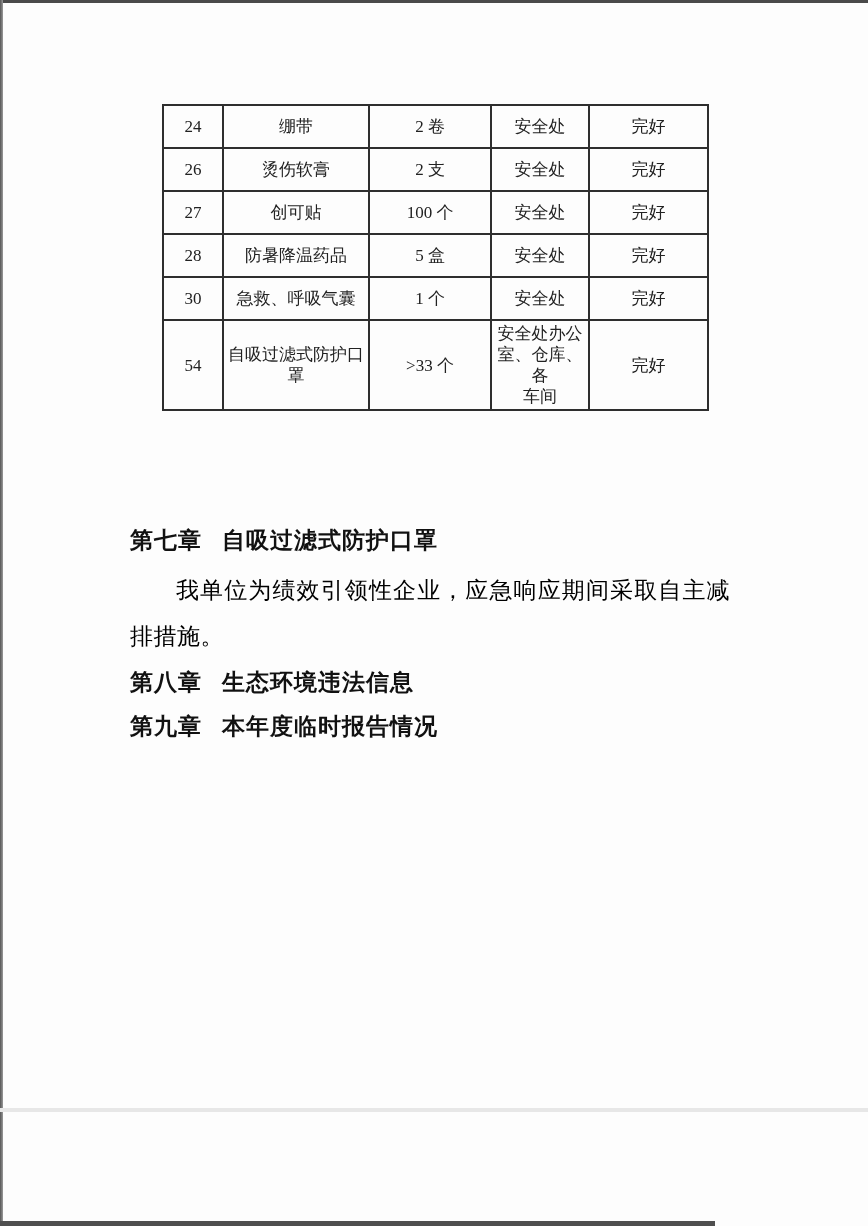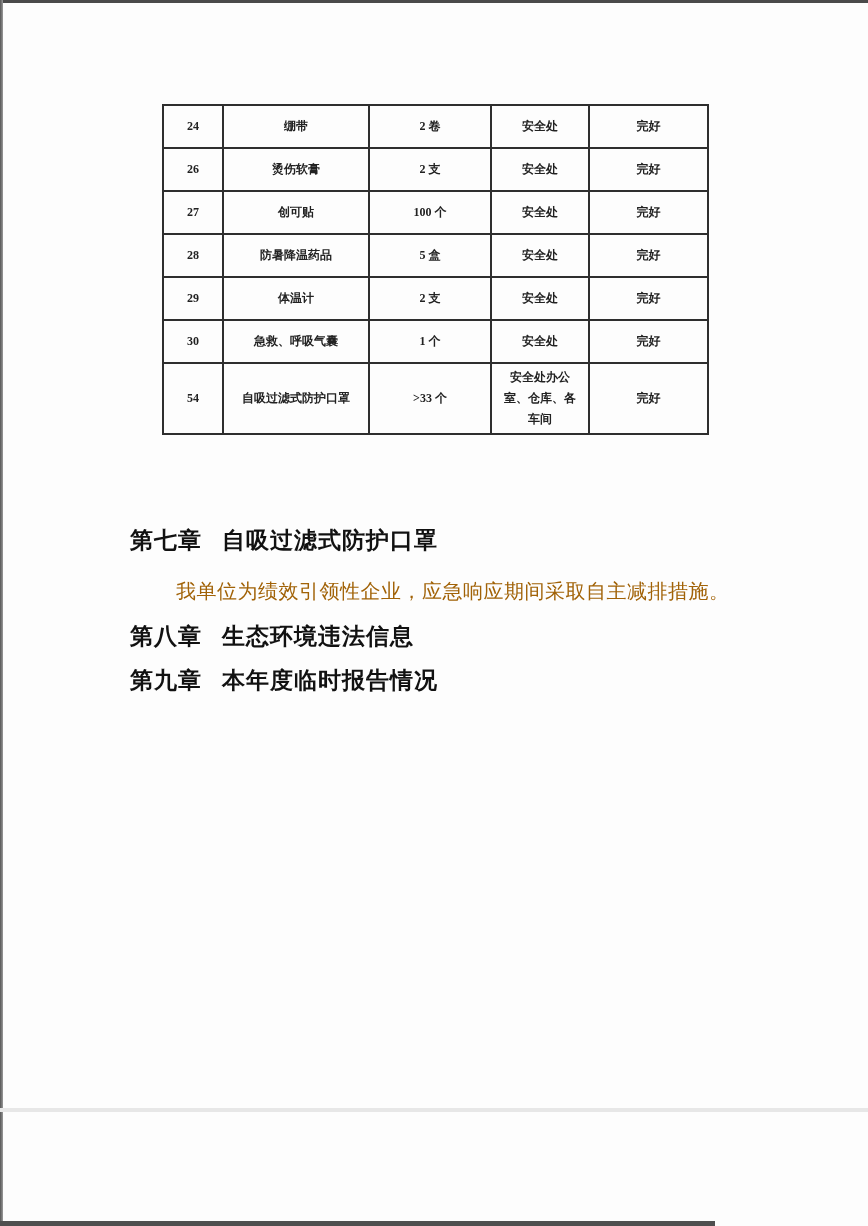--- a/index.html
+++ b/index.html
@@ -33,22 +33,21 @@
     position: absolute; top: 1108px; left: 0; width: 868px; height: 4px;
     background: #e7e7e7;
   }
   
   table.inventory {
     position: absolute;
     left: 162px;
     top: 104px;
     border-collapse: collapse;
     table-layout: fixed;
-    font-size: 12px;
-    font-weight: bold;
+    font-size: 17px;
   }
   table.inventory td {
     border: 2px solid #2e2e2e;
     text-align: center;
     vertical-align: middle;
     padding: 2px 2px;
     line-height: 21px;
     white-space: pre-line;
     color: #222222;
   }
@@ -71,26 +70,26 @@
     font-size: 23px;
     line-height: 32px;
     margin: 0 0 12px 0;
     color: #111111;
     letter-spacing: 1px;
   }
   .chapter-heading .chapter-no {
     margin-right: 20px;
   }
   .body-para {
-    font-size: 20px;
+    font-size: 23px;
     line-height: 46px;
     margin: 0 12px 6px 0;
     text-indent: 46px;
     text-align: justify;
-    color: #a16207;
+    color: #000000;
     letter-spacing: 0.5px;
   }
 </style>
 </head>
 <body>
 
 <div class="page">
 
   <div class="edge-top"></div>
   <div class="edge-left"></div>
@@ -128,27 +127,20 @@
           <td>完好</td>
         </tr>
         <tr>
           <td>28</td>
           <td>防暑降温药品</td>
           <td>5 盒</td>
           <td>安全处</td>
           <td>完好</td>
         </tr>
         <tr>
-          <td>29</td>
-          <td>体温计</td>
-          <td>2 支</td>
-          <td>安全处</td>
-          <td>完好</td>
-        </tr>
-        <tr>
           <td>30</td>
           <td>急救、呼吸气囊</td>
           <td>1 个</td>
           <td>安全处</td>
           <td>完好</td>
         </tr>
         <tr>
           <td>54</td>
           <td>自吸过滤式防护口罩</td>
           <td>&gt;33 个</td>

